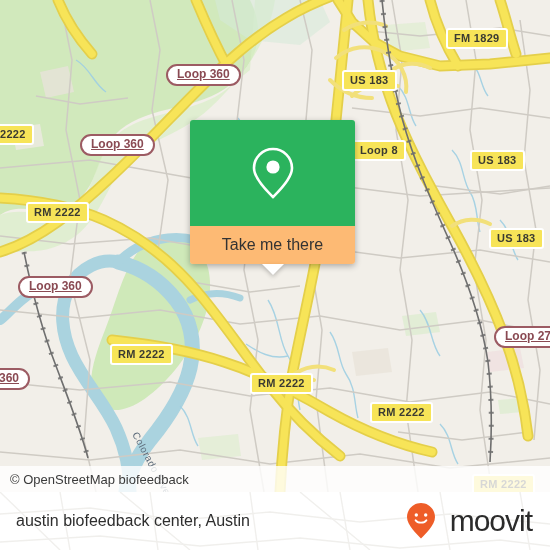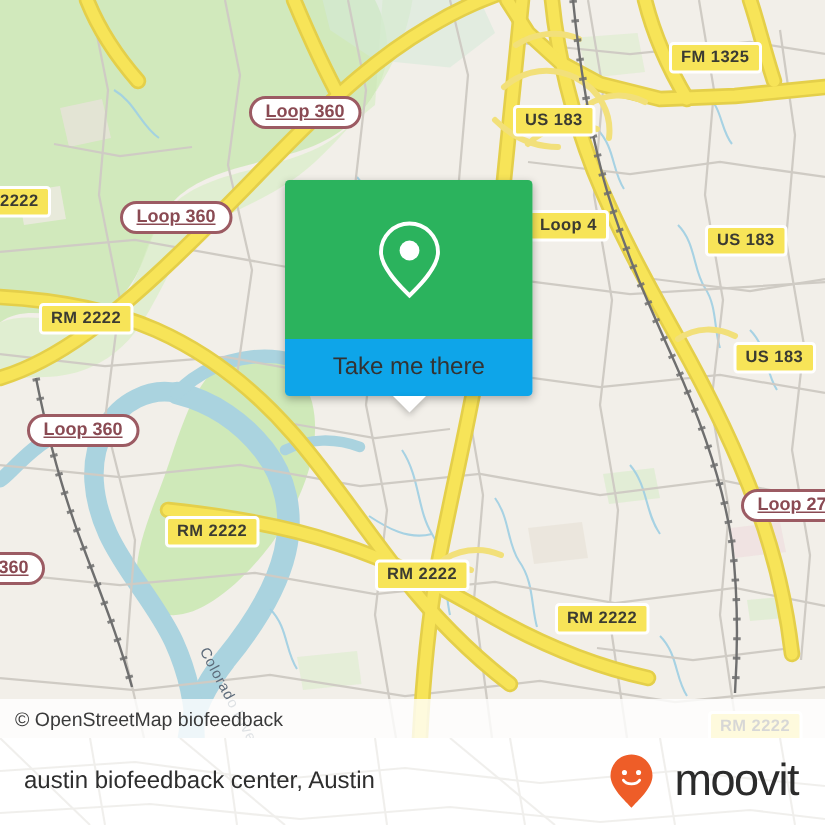--- a/index.html
+++ b/index.html
@@ -68,21 +68,21 @@
     position:absolute;left:190px;top:120px;width:165px;
     border-radius:3px;overflow:visible;
     box-shadow:0 2px 6px rgba(0,0,0,.30);
     z-index:30;
   }
   #card .green{
     background:#2bb35d;height:106px;border-radius:3px 3px 0 0;
     display:flex;align-items:center;justify-content:center;
   }
   #card .white{
-    background:#0ea5e9;height:38px;border-radius:0 0 3px 3px;
+    background:#fdba74;height:38px;border-radius:0 0 3px 3px;
     display:flex;align-items:center;justify-content:center;
   }
   #card .white span{font-size:16px;color:#333333;}
   #pointer{
     position:absolute;left:50%;margin-left:-11px;top:144px;
     width:0;height:0;
     border-left:11px solid transparent;
     border-right:11px solid transparent;
     border-top:11px solid #ffffff;
     filter:drop-shadow(0 2px 2px rgba(0,0,0,.22));
@@ -223,25 +223,25 @@
         </g>
         <g stroke="#6f6f6f" stroke-width="5" stroke-dasharray="2 11" fill="none" opacity=".85">
           <path d="M382,0 C386,40 392,80 402,118 C414,162 432,202 450,242 C468,282 482,322 488,362 C492,396 492,430 490,462"></path>
           <path d="M24,252 C32,292 42,330 56,366 C68,398 80,428 88,458"></path>
         </g>
       </g>
     </svg>
 
     <div class="riverlabel" style="left:140px;top:430px;transform:rotate(62deg);">Colorado River</div>
 
-    <div class="shield" style="left:446px;top:28px;">FM 1325</div>
+    <div class="shield" style="left:446px;top:28px;">FM 1829</div>
     <div class="shield" style="left:342px;top:70px;">US 183</div>
     <div class="shield" style="left:470px;top:150px;">US 183</div>
     <div class="shield" style="left:489px;top:228px;">US 183</div>
-    <div class="shield" style="left:352px;top:140px;z-index:5;">Loop 4</div>
+    <div class="shield" style="left:352px;top:140px;z-index:5;">Loop 8</div>
     <div class="shield" style="left:26px;top:202px;">RM 2222</div>
     <div class="shield" style="left:-8px;top:124px;">2222</div>
     <div class="shield" style="left:110px;top:344px;">RM 2222</div>
     <div class="shield" style="left:250px;top:373px;">RM 2222</div>
     <div class="shield" style="left:370px;top:402px;">RM 2222</div>
     <div class="shield" style="left:472px;top:474px;">RM 2222</div>
 
     <div class="pill" style="left:166px;top:64px;">Loop 360</div>
     <div class="pill" style="left:80px;top:134px;">Loop 360</div>
     <div class="pill" style="left:18px;top:276px;">Loop 360</div>

